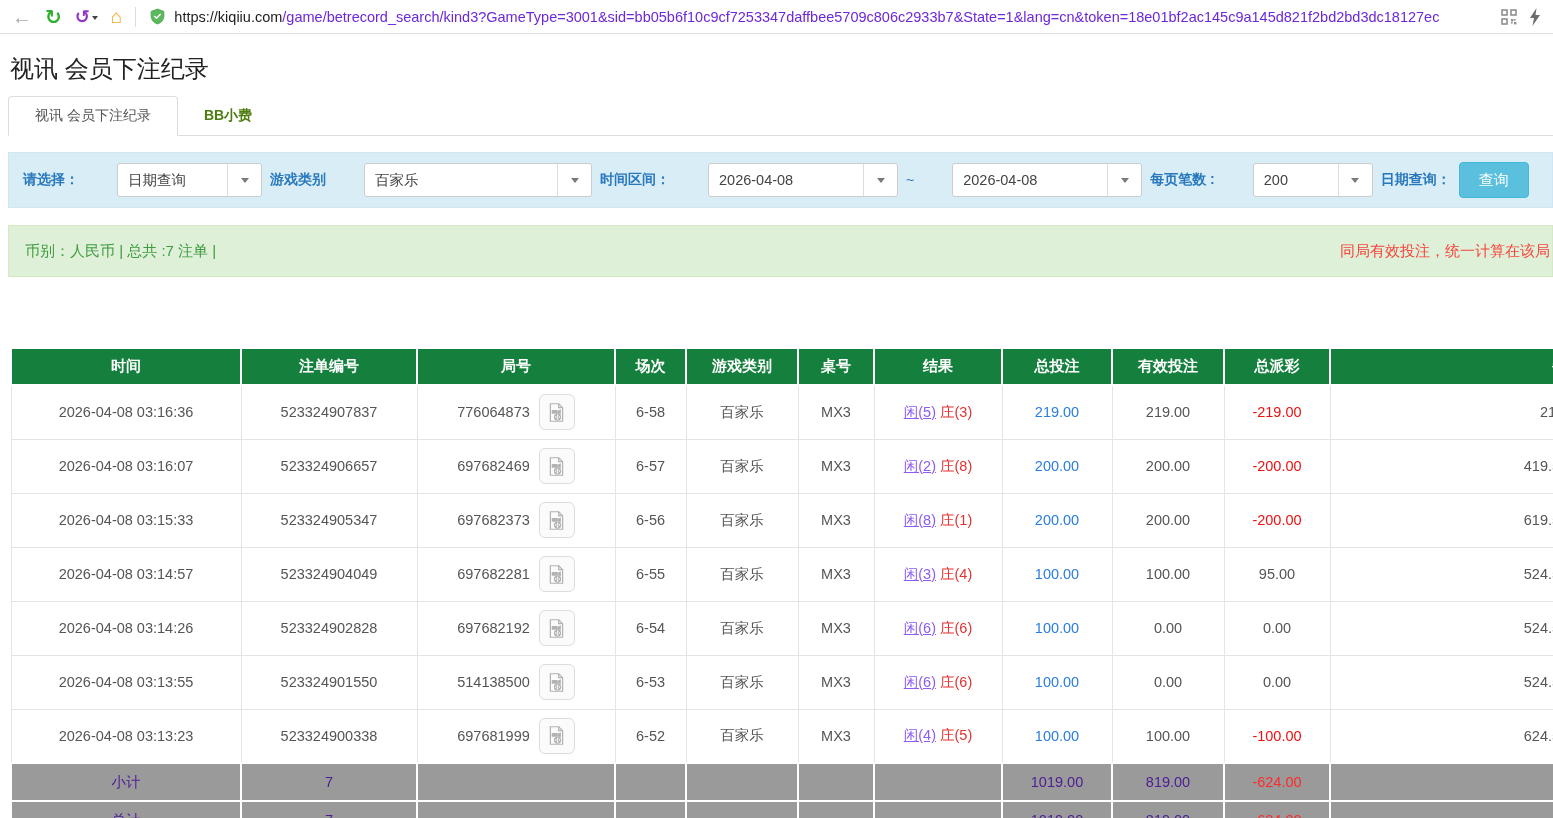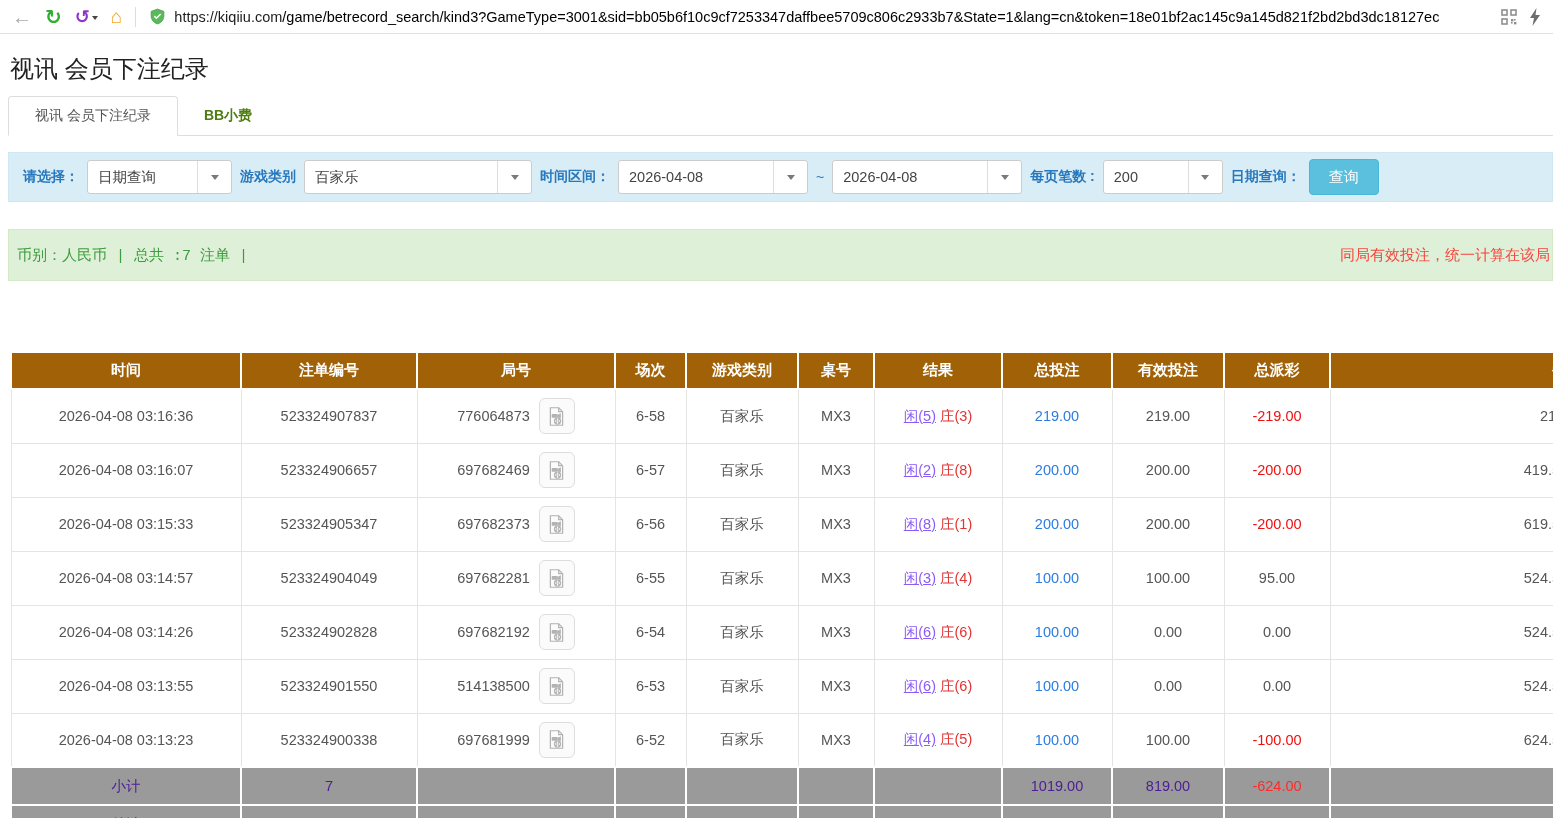--- a/index.html
+++ b/index.html
@@ -15,48 +15,48 @@
   .back { color:#a8a8a8; }
   .reload { color:#2eaf2e; font-weight:bold; }
   .undo-wrap { display:flex; align-items:center; gap:2px; }
   .undo { color:#8f34c9; font-weight:bold; font-size:18px; }
   .mini-caret { width:0; height:0; border-left:3px solid transparent; border-right:3px solid transparent; border-top:4px solid #444; margin-top:3px; }
   .home { color:#f5a623; font-size:19px; }
   .vsep { width:1px; height:20px; background:#ddd; }
   .url-area { flex:1; min-width:0; display:flex; align-items:center; gap:8px; overflow:hidden; white-space:nowrap; }
   .url-text { font-size:14.5px; letter-spacing:0; }
   .url-origin { color:#1d1d1d; }
-  .url-path { color:#000000; }
+  .url-path { color:#6d28d9; }
   .chrome-right { display:flex; align-items:center; gap:12px; }
   
   .page { padding:0 0 0 8px; }
   .page-title { font-size:24px; font-weight:400; color:#222; margin:19px 0 0 2px; }
   .tabs { display:flex; align-items:flex-end; border-bottom:1px solid #ddd; margin-top:11px; padding-left:0; }
   .tab { font-size:14px; padding:10px 26px; cursor:pointer; white-space:nowrap; }
   .tab.active { color:#555; background:#fff; border:1px solid #ddd; border-bottom:1px solid #fff; border-radius:4px 4px 0 0; margin-bottom:-1px; }
   .tab.link { color:#4d7c0f;font-weight:bold; }
   
-  .filter-bar { margin-top:16px; height:50px; background:#d9edf7; border:1px solid #cfe7f3;
+  .filter-bar { margin-top:16px; height:56px; background:#d9edf7; border:1px solid #cfe7f3;
     display:flex; align-items:center; padding:0 0 0 14px; gap:8px; white-space:nowrap; overflow:hidden; width:1545px; }
   .flabel { color:#2878bd; font-weight:bold; font-size:14px; }
-  .ctl { background:#fff; border:1px solid #ccc; border-radius:3px; height:34px; display:flex; align-items:stretch; flex:none; cursor:pointer; }
+  .ctl { background:#fff; border:1px solid #ccc; border-radius:3px; height:34px; display:flex; align-items:stretch; flex:none; cursor:pointer;margin-left:30px; }
   .ctl .val { padding:0 10px; font-size:14.5px; color:#444; display:flex; align-items:center; flex:1; overflow:hidden; }
   .ctl .arrow-seg { width:34px; border-left:1px solid #ddd; display:flex; align-items:center; justify-content:center; flex:none; }
   .caret { width:0; height:0; border-left:4px solid transparent; border-right:4px solid transparent; border-top:5px solid #7a7a7a; }
   .btn-search { flex:none; height:36px; width:70px; background:#5bc0de; border:1px solid #46b8da; border-radius:4px;
     color:#fff; font-size:15px; display:flex; align-items:center; justify-content:center; cursor:pointer; }
   
-  .summary-bar { margin-top:27px; height:52px; background:#dff0d8; border:1px solid #d6e9c6;
-    display:flex; align-items:center; justify-content:space-between; padding:0 2px 0 8px; width:1545px; overflow:hidden;font-family:Liberation Mono, monospace; }
+  .summary-bar { margin-top:17px; height:52px; background:#dff0d8; border:1px solid #d6e9c6;
+    display:flex; align-items:center; justify-content:space-between; padding:0 2px 0 16px; width:1545px; overflow:hidden; }
   .summary-left { color:#3f9b3f; font-size:15px; white-space:nowrap; }
   .summary-right { color:#f8433c; font-size:15px; white-space:nowrap; }
   
   .table-wrap { margin-top:70px; margin-left:2px; width:1543px; overflow:hidden; }
   table.bets { border-collapse:collapse; table-layout:fixed; width:1620px; }
-  thead th { background:#a16207; color:#fff; font-size:15px; font-weight:bold; height:37px;
+  thead th { background:#15803d; color:#fff; font-size:15px; font-weight:bold; height:37px;
     border:2px solid #fff; text-align:center; padding:0; }
   thead th.h-remark { text-align:right; padding-right:48px; }
   tbody td { height:54px; font-size:14.5px; color:#555; text-align:center;
     border:1px solid #e4e4e4; background:#fff; padding:0; }
   tbody td.c-remark { text-align:right; padding-right:14px; }
   .round-cell-inner { display:flex; align-items:center; justify-content:center; gap:9px; }
   .video-btn { width:36px; height:36px; border:1px solid #ddd; border-radius:6px; background:#fbfbfb;
     display:inline-flex; align-items:center; justify-content:center; cursor:pointer; flex:none; }
   .res-p { color:#8b5cf6;text-decoration:underline; }
   .res-b { color:#e23333; }

